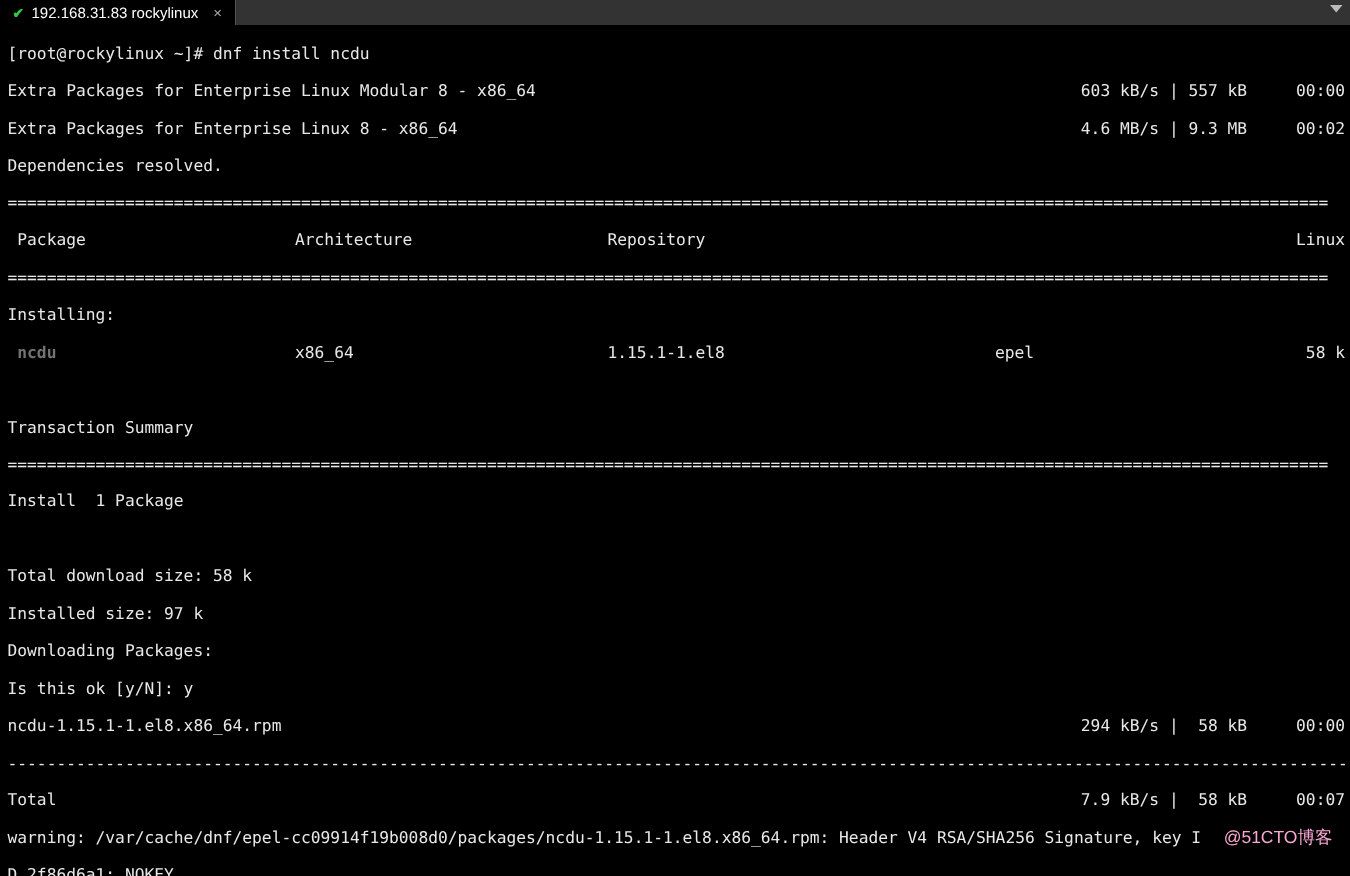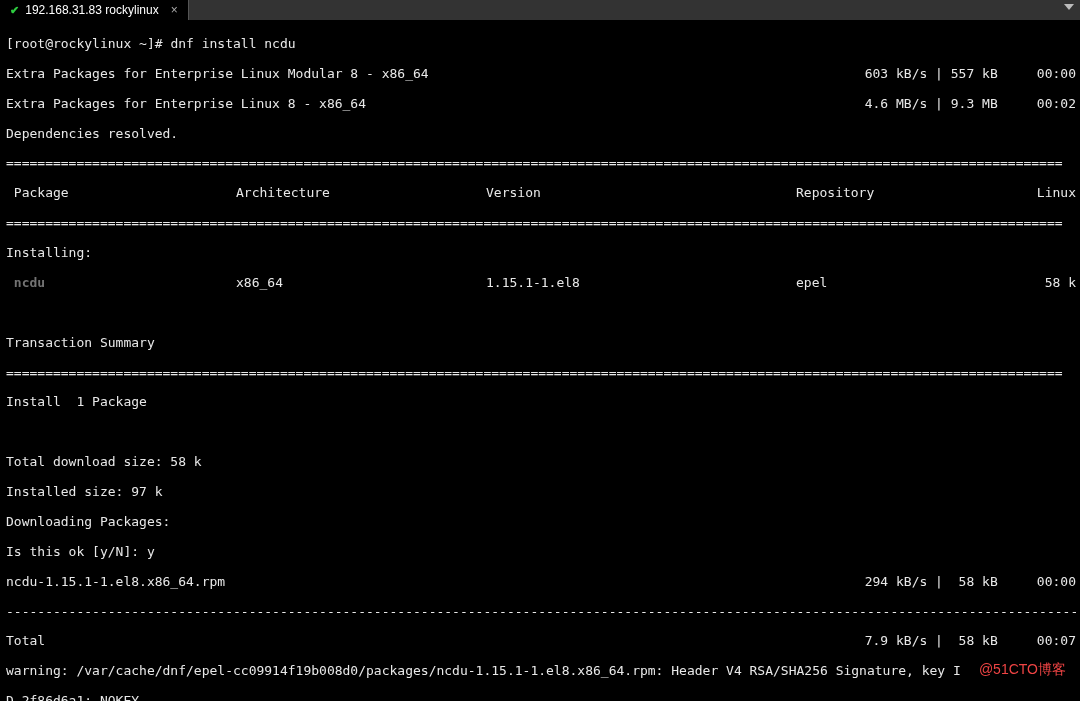--- a/index.html
+++ b/index.html
@@ -40,21 +40,21 @@
   .pkgrow { display: flex; }
   .pkgrow .c1 { width: 230px; color: #737373; font-weight: bold; }
   .pkgrow .c2 { width: 250px; }
   .pkgrow .c3 { width: 310px; }
   .pkgrow .c4 { flex: 1 1 auto; }
   .pkgrow .c5 { width: 60px; text-align: right; }
 
   .prompt { color: #e8e8e8; }
 
   .watermark {
-    position: absolute; right: 14px; bottom: 24px; color: #ef4444;
+    position: absolute; right: 14px; bottom: 24px; color: #f9a8d4;
     font-family: Arial, sans-serif; font-size: 14px; pointer-events: none;
   }
 
   .rule-double { letter-spacing: 0; color: #e8e8e8; overflow: hidden; }
   .rule-dash   { letter-spacing: 0; color: #e8e8e8; overflow: hidden; }
 </style>
 </head>
 <body>
 
 <div class="titlebar">
@@ -65,21 +65,21 @@
   </div>
   <div class="minimize"></div>
 </div>
 
 <div class="term">
 <span class="line"><span class="prompt">[root@rockylinux ~]#</span> <span>dnf install ncdu</span></span>
 <span class="row"><span>Extra Packages for Enterprise Linux Modular 8 - x86_64</span><span class="spacer"></span><span>603 kB/s | 557 kB     00:00</span></span>
 <span class="row"><span>Extra Packages for Enterprise Linux 8 - x86_64</span><span class="spacer"></span><span>4.6 MB/s | 9.3 MB     00:02</span></span>
 <span class="line">Dependencies resolved.</span>
 <span class="line rule-double">=======================================================================================================================================</span>
-<span class="hdr"><span class="c1"> Package</span><span class="c2">Architecture</span><span class="c3">Version</span><span class="c4">Repository</span><span class="c5">Linux</span></span>
+<span class="hdr"><span class="c1"> Package</span><span class="c2">Architecture</span><span class="c4">Repository</span><span class="c5">Linux</span></span>
 <span class="line rule-double">=======================================================================================================================================</span>
 <span class="line">Installing:</span>
 <span class="pkgrow"><span class="c1"> ncdu</span><span class="c2">x86_64</span><span class="c3">1.15.1-1.el8</span><span class="c4">epel</span><span class="c5">58 k</span></span>
 <span class="line">&nbsp;</span>
 <span class="line">Transaction Summary</span>
 <span class="line rule-double">=======================================================================================================================================</span>
 <span class="line">Install  1 Package</span>
 <span class="line">&nbsp;</span>
 <span class="line">Total download size: 58 k</span>
 <span class="line">Installed size: 97 k</span>

